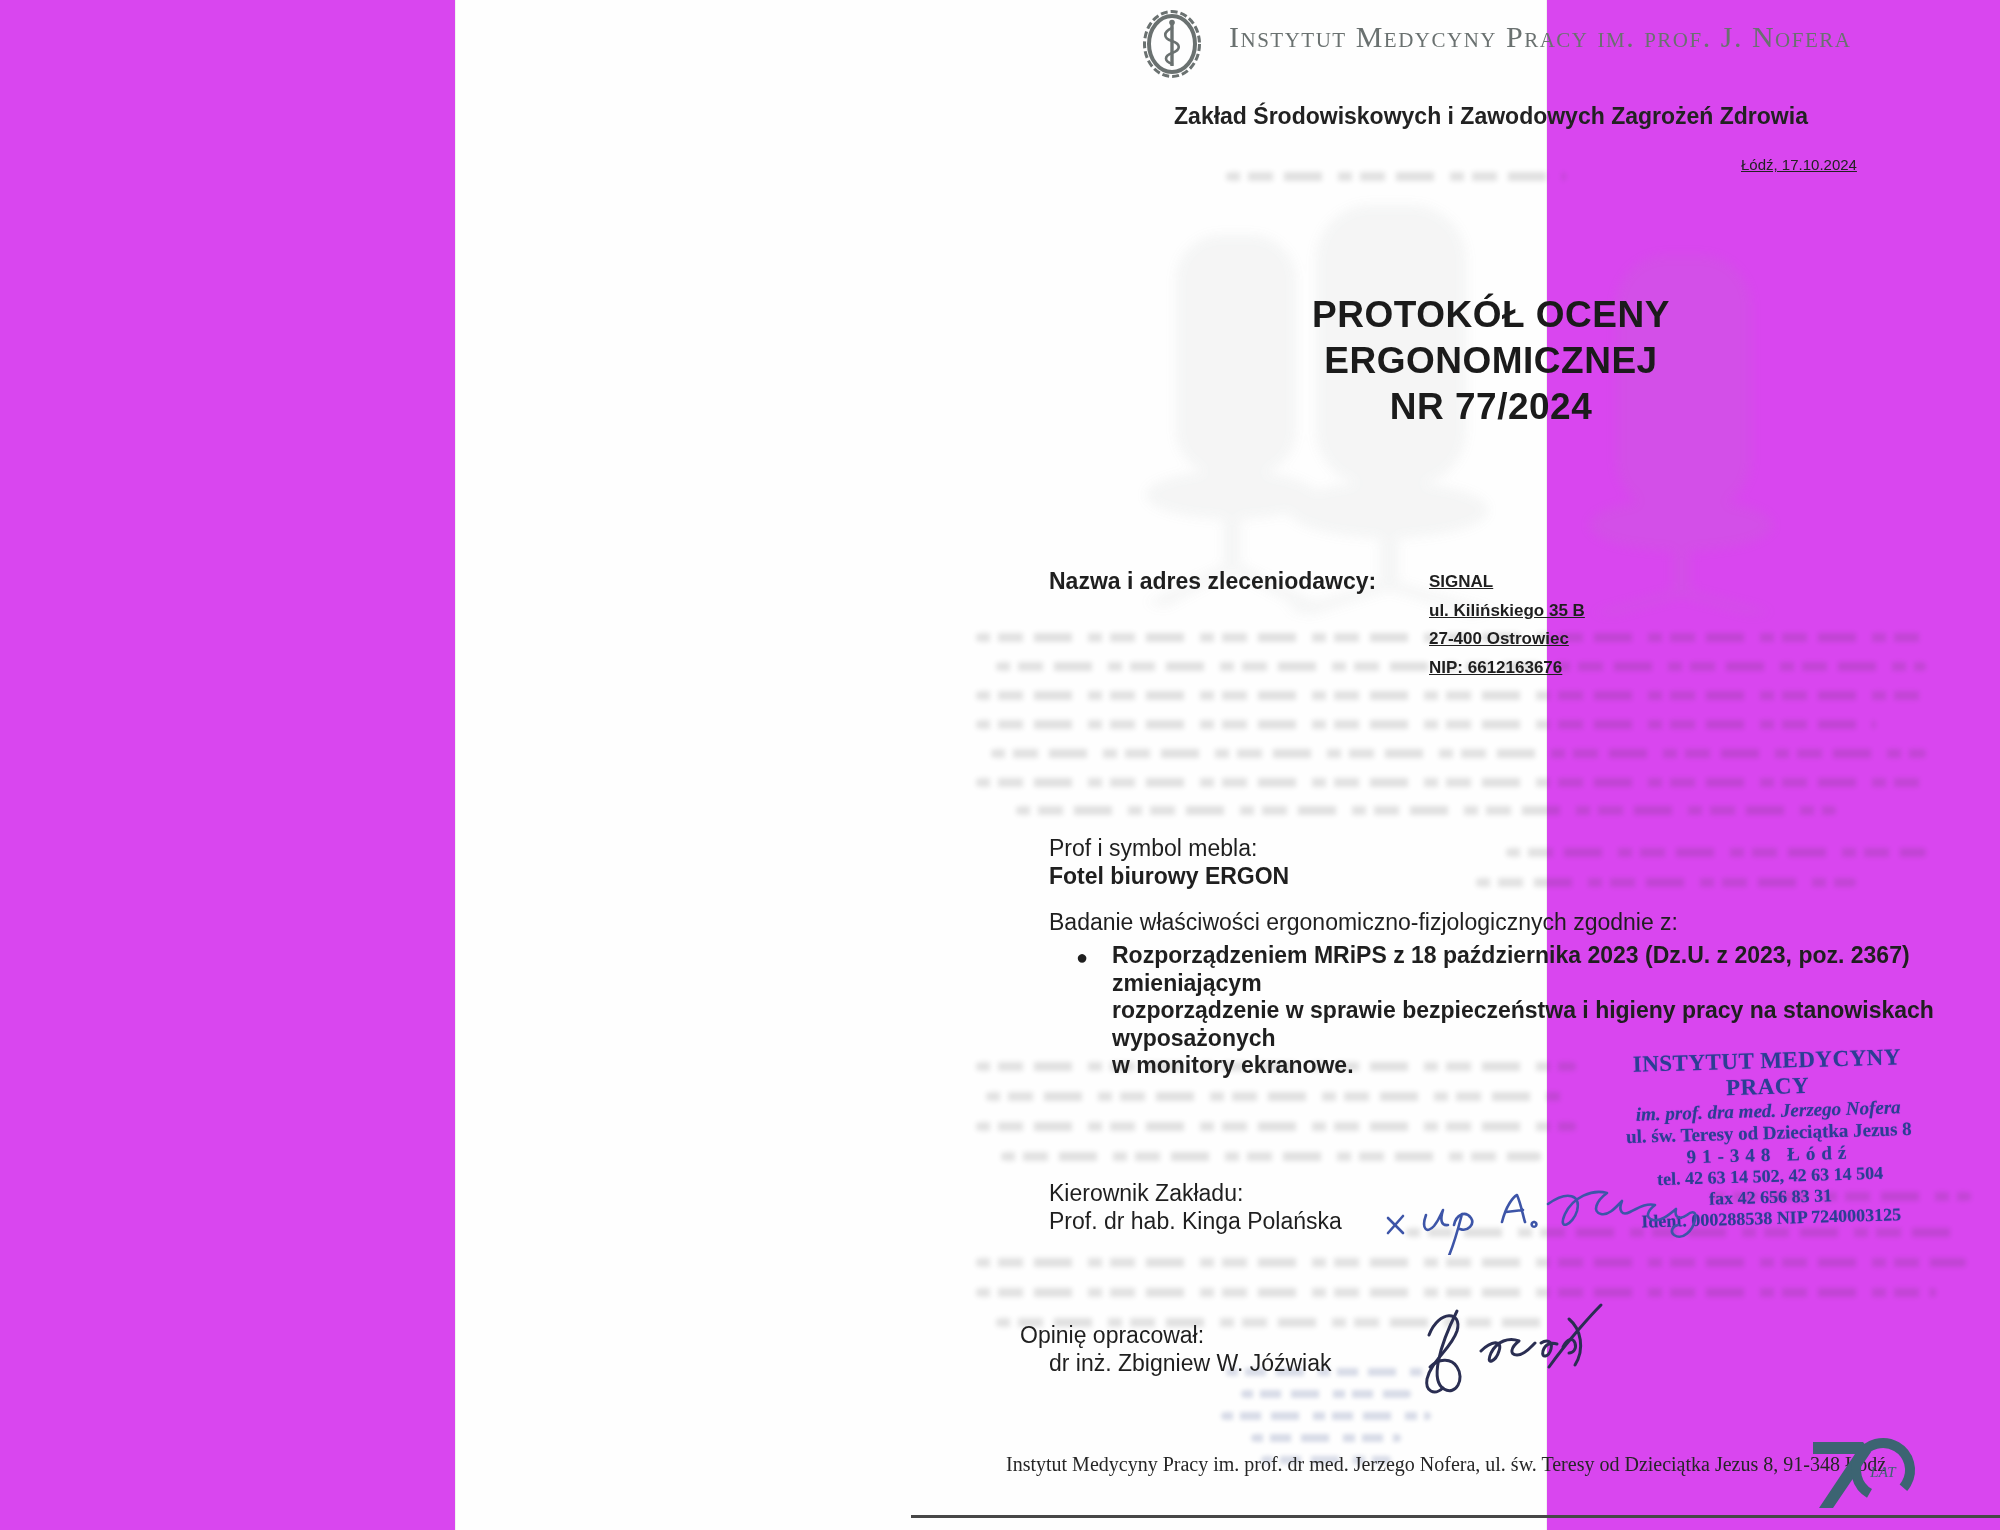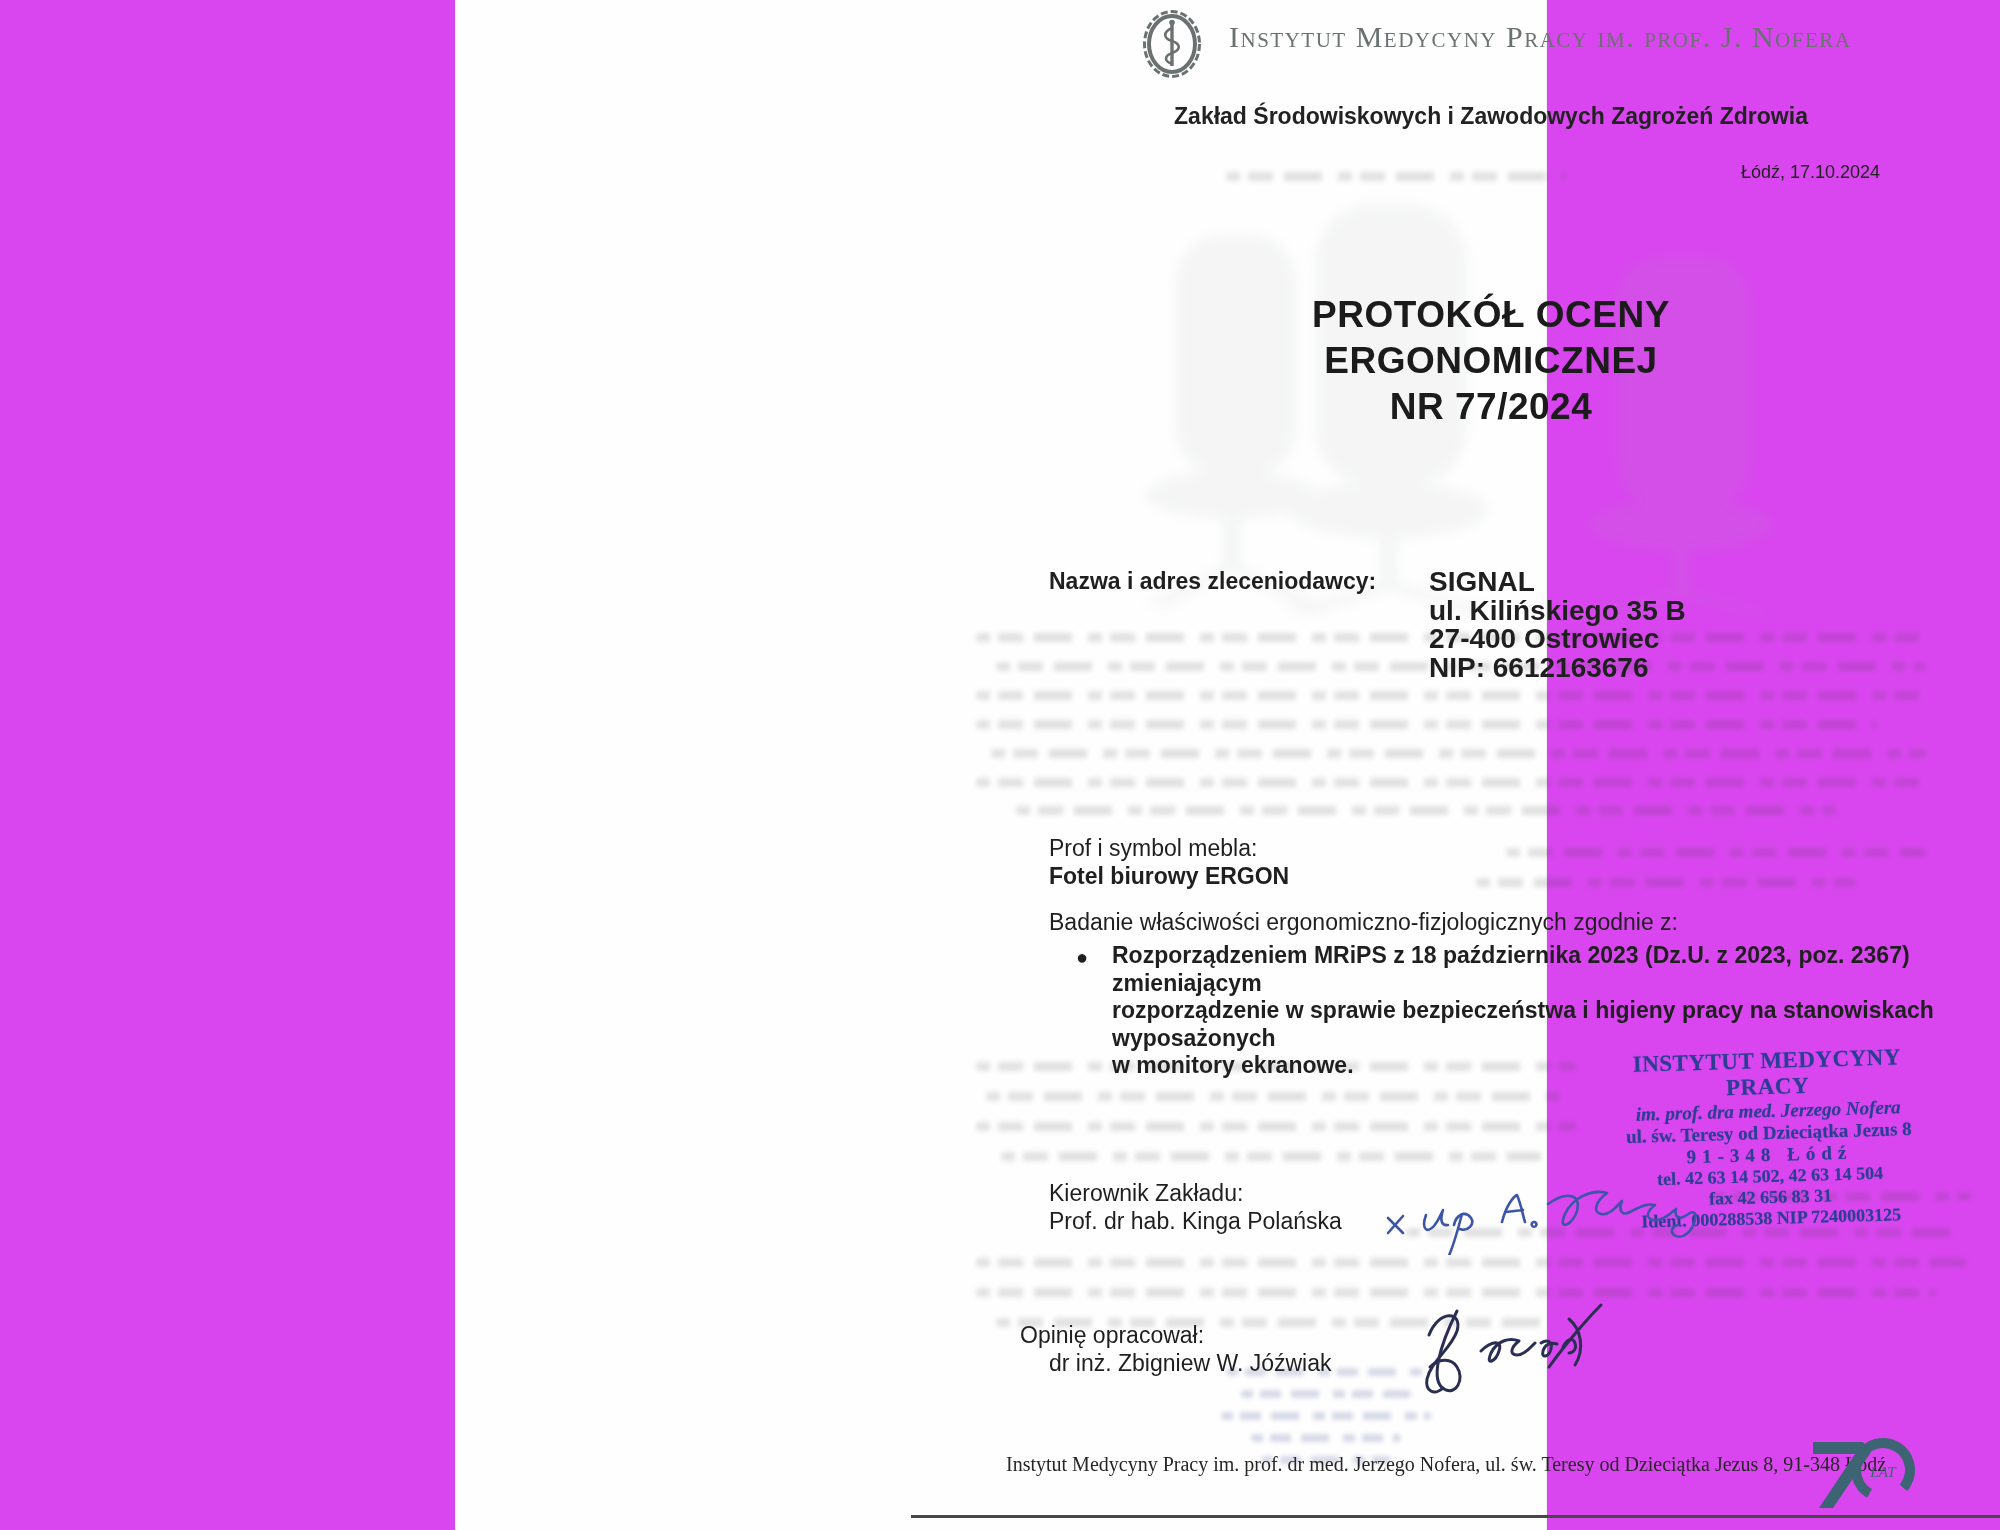--- a/index.html
+++ b/index.html
@@ -5,28 +5,28 @@
   html,body{margin:0;padding:0;background:#ffffff;}
   #canvas{position:relative;width:2000px;height:1530px;background:#d946ef;overflow:hidden;
           font-family:"Liberation Sans",sans-serif;color:#1f1f1f;}
   .page{position:absolute;left:455px;top:0;width:1090px;height:1530px;background:#fefefe;
         border-left:1px solid #f1f1f1;border-right:1px solid #f1f1f1;}
   .abs{position:absolute;}
   
   .inst-name{left:773px;top:20px;font-family:"Liberation Serif",serif;font-variant:small-caps;
              font-size:30px;letter-spacing:1.5px;color:#6a7170;white-space:nowrap;}
   .dept{left:520px;top:103px;width:1030px;text-align:center;font-weight:bold;font-size:23px;color:#222;}
-  .dateline{left:1285px;top:162px;font-size:18px;color:#222;white-space:nowrap;}
+  .dateline{left:1285px;top:156px;font-size:15px;color:#222;white-space:nowrap;text-decoration:underline;}
   
   .doc-title{left:520px;top:292px;width:1030px;text-align:center;font-weight:bold;
              font-size:37px;line-height:46px;color:#1b1b1b;letter-spacing:0.5px;}
   
   .lbl{font-size:23px;color:#1f1f1f;white-space:nowrap;}
   .bold{font-weight:bold;}
-  .client-lines{left:973px;top:568px;font-weight:bold;font-size:28px;line-height:28.5px;white-space:nowrap;}
+  .client-lines{left:973px;top:568px;font-weight:bold;font-size:17px;line-height:28.5px;white-space:nowrap;text-decoration:underline;}
   .study-bullet{left:620px;top:942px;width:860px;display:flex;font-weight:bold;font-size:23px;line-height:27.5px;}
   .study-bullet .dot{width:36px;flex:0 0 36px;font-size:20px;padding-top:2px;}
   
   .stamp{left:1146px;top:1048px;width:334px;text-align:center;color:#2c3e94;
          font-family:"Liberation Serif",serif;font-weight:bold;transform:rotate(-1.6deg);
          text-shadow:0 0 1px rgba(44,62,148,.45);}
   .stamp .s1{font-size:23px;letter-spacing:.5px;}
   .stamp .s2{font-size:19px;font-style:italic;}
   .stamp .s3{font-size:19px;}
   .stamp .s4{font-size:19px;letter-spacing:6px;}

